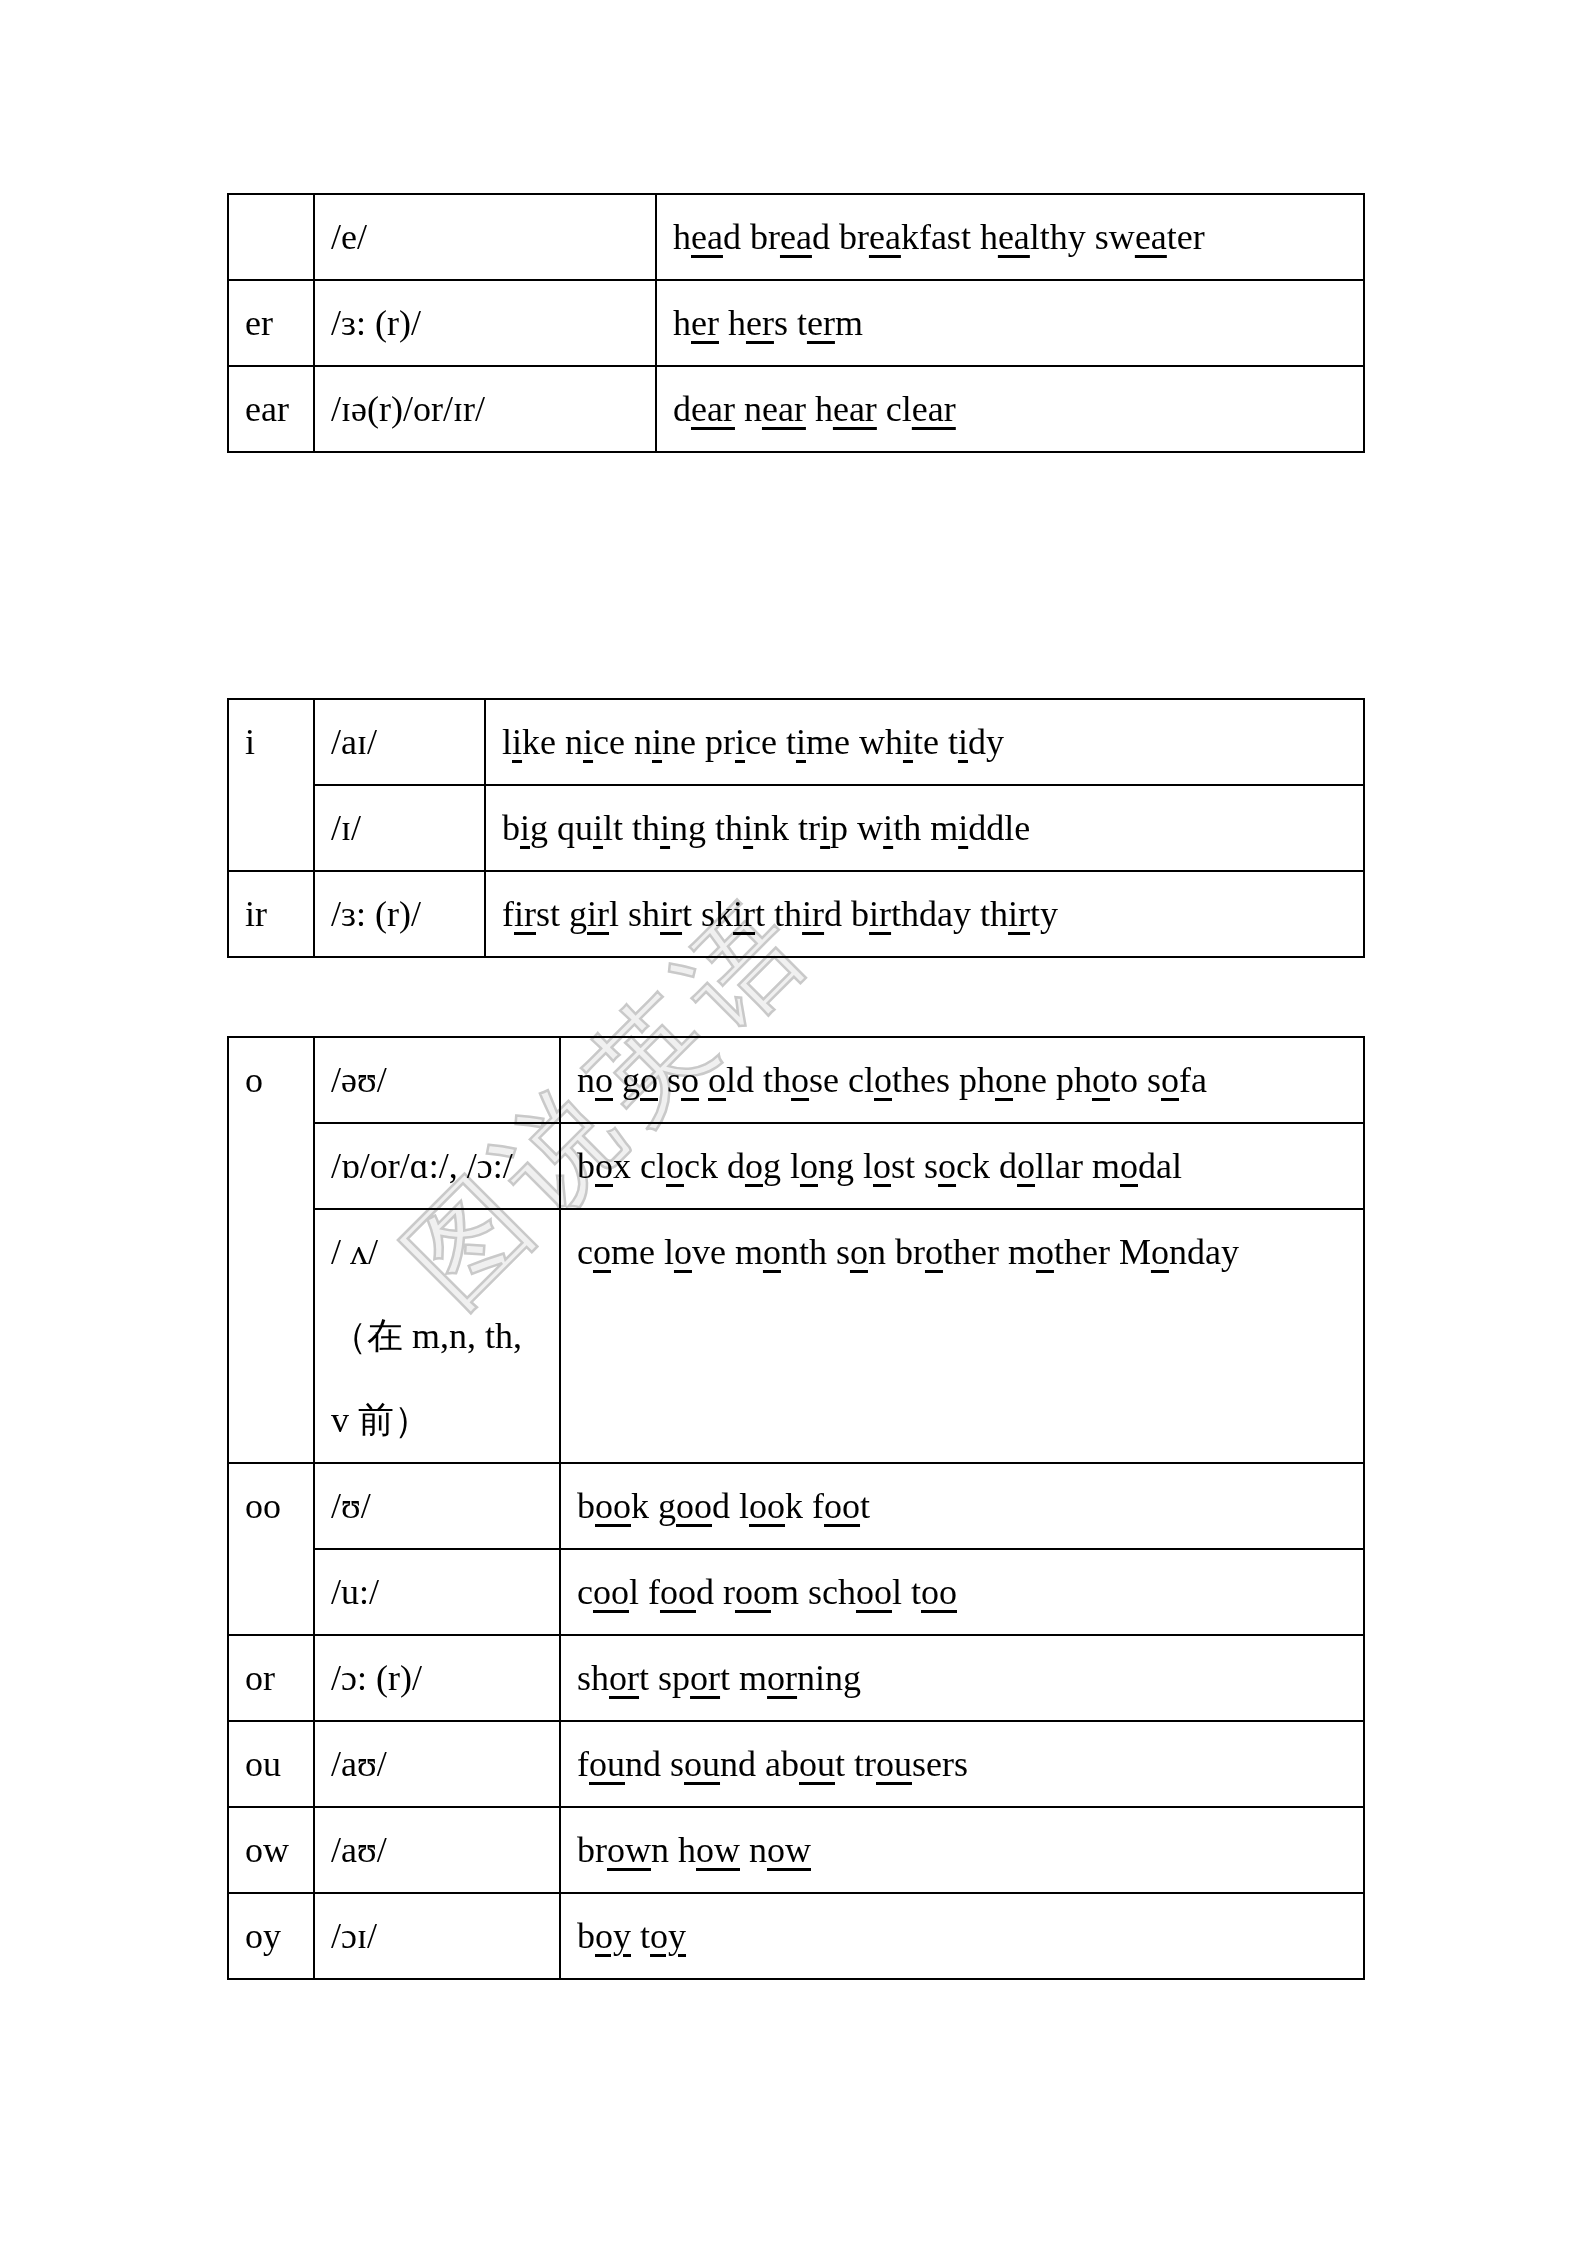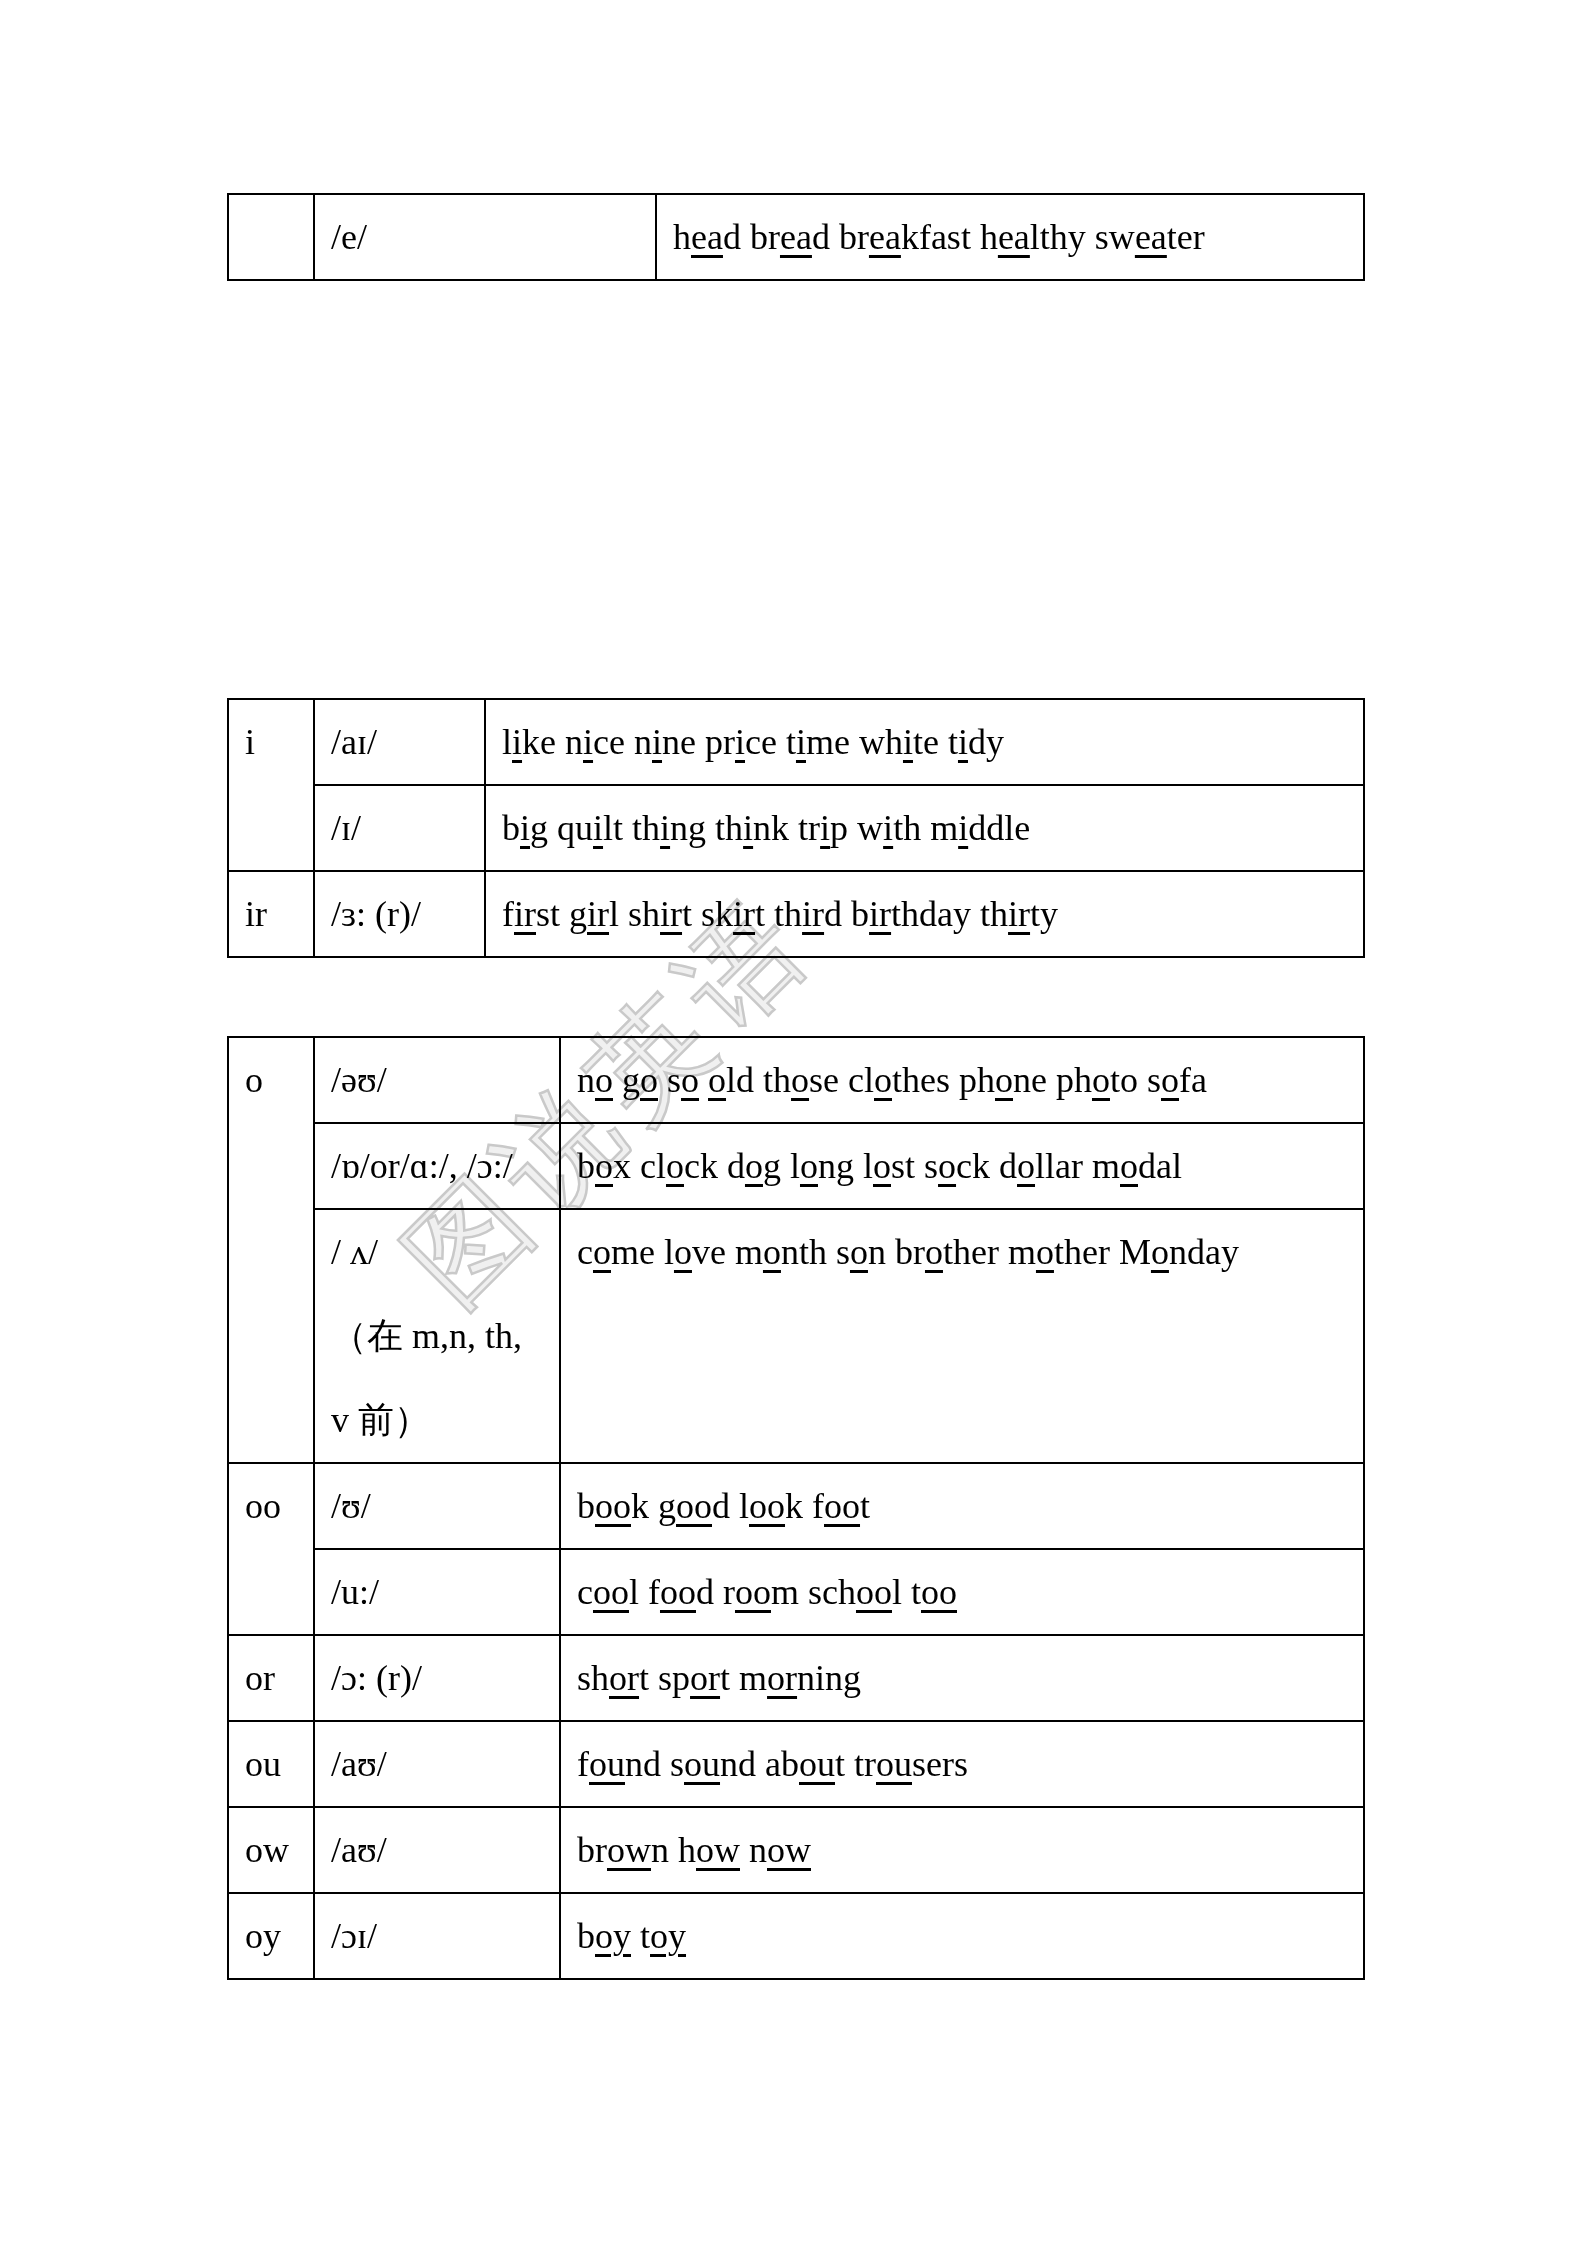--- a/index.html
+++ b/index.html
@@ -78,20 +78,42 @@
             <td>
               <div class="grapheme-line"></div>
             </td>
             <td>
               <div class="ipa-line">/e/</div>
             </td>
             <td>
               <div class="words-line">h<u>ea</u>d br<u>ea</u>d br<u>ea</u>kfast h<u>ea</u>lthy sw<u>ea</u>ter</div>
             </td>
           </tr>
+          <tr>
+            <td>
+              <div class="grapheme-line">er</div>
+            </td>
+            <td>
+              <div class="ipa-line">/ɜ: (r)/</div>
+            </td>
+            <td>
+              <div class="words-line">h<u>er</u> h<u>er</u>s t<u>er</u>m</div>
+            </td>
+          </tr>
+          <tr>
+            <td>
+              <div class="grapheme-line">ear</div>
+            </td>
+            <td>
+              <div class="ipa-line">/ɪə(r)/or/ɪr/</div>
+            </td>
+            <td>
+              <div class="words-line">d<u>ear</u> n<u>ear</u> h<u>ear</u> cl<u>ear</u></div>
+            </td>
+          </tr>
         </tbody>
       </table>
       <table class="doc-table t2">
         <colgroup>
           <col class="c1">
           <col class="c2">
           <col class="c3">
         </colgroup>
         <tbody>
           <tr>

